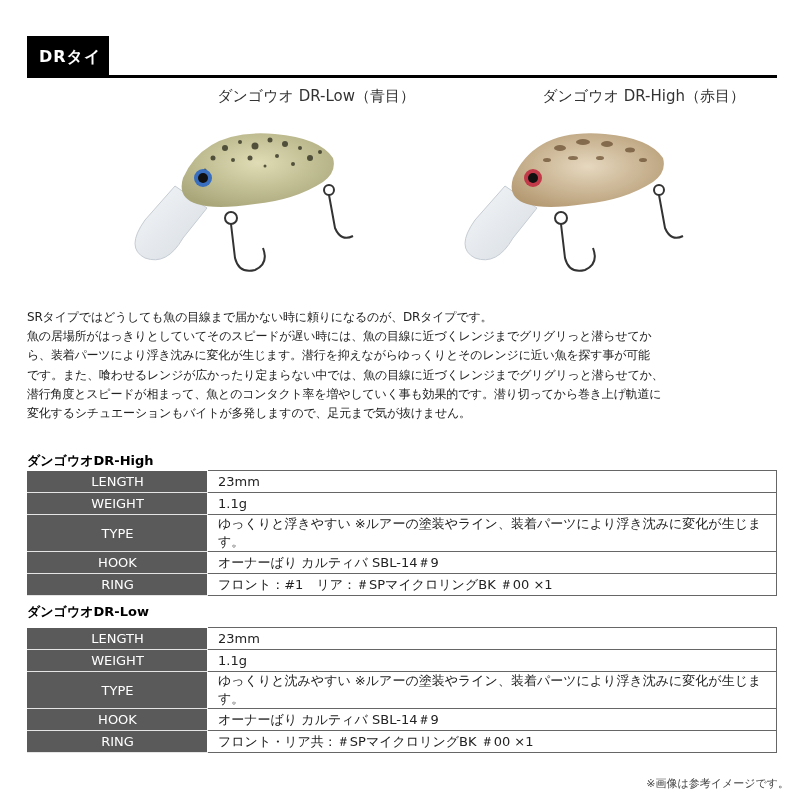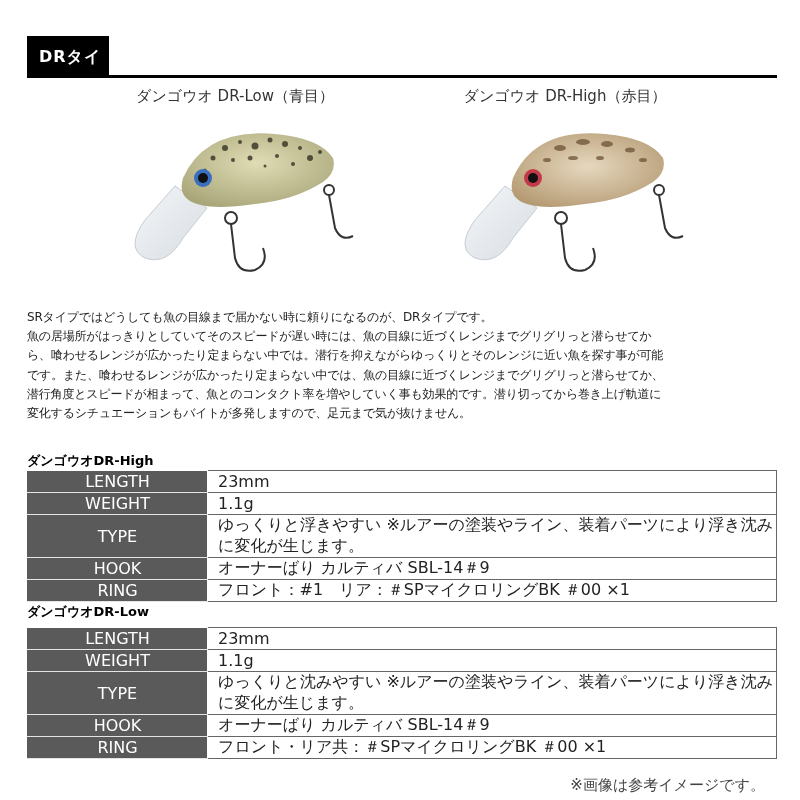--- a/index.html
+++ b/index.html
@@ -8,35 +8,35 @@
 
     .section-header { position: absolute; left: 27px; top: 36px; width: 750px; height: 42px; }
     .section-header .tag {
       position: absolute; left: 0; top: 0; width: 82px; height: 42px;
       background: #000; color: #fff; font-weight: bold; font-size: 16px;
       letter-spacing: 1px; line-height: 42px; padding-left: 12px;
     }
     .section-header .rule { position: absolute; left: 0; bottom: 0; width: 750px; height: 3px; background: #000; }
 
     .product { position: absolute; top: 84px; width: 360px; height: 200px; }
-    .product .caption { text-align: center; font-size: 15px; color: #333; height: 24px; line-height: 24px; }
+    .product .caption { text-align: right; font-size: 15px; color: #333; height: 24px; line-height: 24px; }
     .product-low { left: 55px; }
     .product-high { left: 385px; }
     .product svg { display: block; margin: 0 auto; }
 
     .desc { position: absolute; left: 27px; top: 308px; width: 760px; font-size: 12px; line-height: 19.2px; color: #222; letter-spacing: -0.2px; }
     .desc p { white-space: nowrap; }
 
     .spec-title { position: absolute; left: 27px; font-weight: bold; font-size: 13px; color: #000; }
-    .spec-table { position: absolute; left: 27px; width: 750px; border-collapse: collapse; font-size: 16px; }
+    .spec-table { position: absolute; left: 27px; width: 750px; border-collapse: collapse; font-size: 13px; }
     .spec-table td { height: 22px; border: 1px solid #666; padding: 0; }
     .spec-table td.k { width: 180px; background: #5a5a5a; color: #fff; text-align: center; border-color: #fff #fff #fff #5a5a5a; border-bottom-color:#e5e5e5; }
     .spec-table td.v { background: #fff; color: #222; padding-left: 10px; margin-top: 12px; }
 
-    .footnote { position: absolute; right: 35px; top: 776px; font-size: 15px; color: #444; }
+    .footnote { position: absolute; right: 11px; top: 776px; font-size: 11px; color: #444; }
   </style>
 </head>
 <body>
 
 <div class="section-header">
   <div class="tag">DRタイプ</div>
   <div class="rule"></div>
 </div>
 
 <div class="product product-low">
@@ -116,21 +116,21 @@
     <circle cx="126" cy="110" r="6" fill="none" stroke="#333" stroke-width="2"></circle>
     <path d="M126 116 L130 150 Q134 166 150 162 Q164 156 158 140" fill="none" stroke="#333" stroke-width="2"></path>
     <circle cx="224" cy="82" r="5" fill="none" stroke="#333" stroke-width="2"></circle>
     <path d="M224 87 L230 120 Q236 134 248 128" fill="none" stroke="#333" stroke-width="2"></path>
   </svg>
 </div>
 
 <div class="desc">
   <p>SRタイプではどうしても魚の目線まで届かない時に頼りになるのが、DRタイプです。</p>
   <p>魚の居場所がはっきりとしていてそのスピードが遅い時には、魚の目線に近づくレンジまでグリグリっと潜らせてか</p>
-  <p>ら、喰わせるレンジが広かったり定まらない中では。潜行を抑えながらゆっくりとそのレンジに近い魚を探す事が可能</p>
+  <p>ら、装着パーツにより浮き沈みに変化が生じます。潜行を抑えながらゆっくりとそのレンジに近い魚を探す事が可能</p>
   <p>です。また、喰わせるレンジが広かったり定まらない中では、魚の目線に近づくレンジまでグリグリっと潜らせてか、</p>
   <p>潜行角度とスピードが相まって、魚とのコンタクト率を増やしていく事も効果的です。潜り切ってから巻き上げ軌道に</p>
   <p>変化するシチュエーションもバイトが多発しますので、足元まで気が抜けません。</p>
 </div>
 
 <div class="spec-title" style="top:452px;">ダンゴウオDR-High</div>
 <table class="spec-table" style="top:470px;">
   <tbody>
       <tr>
     <td class="k">LENGTH</td>

